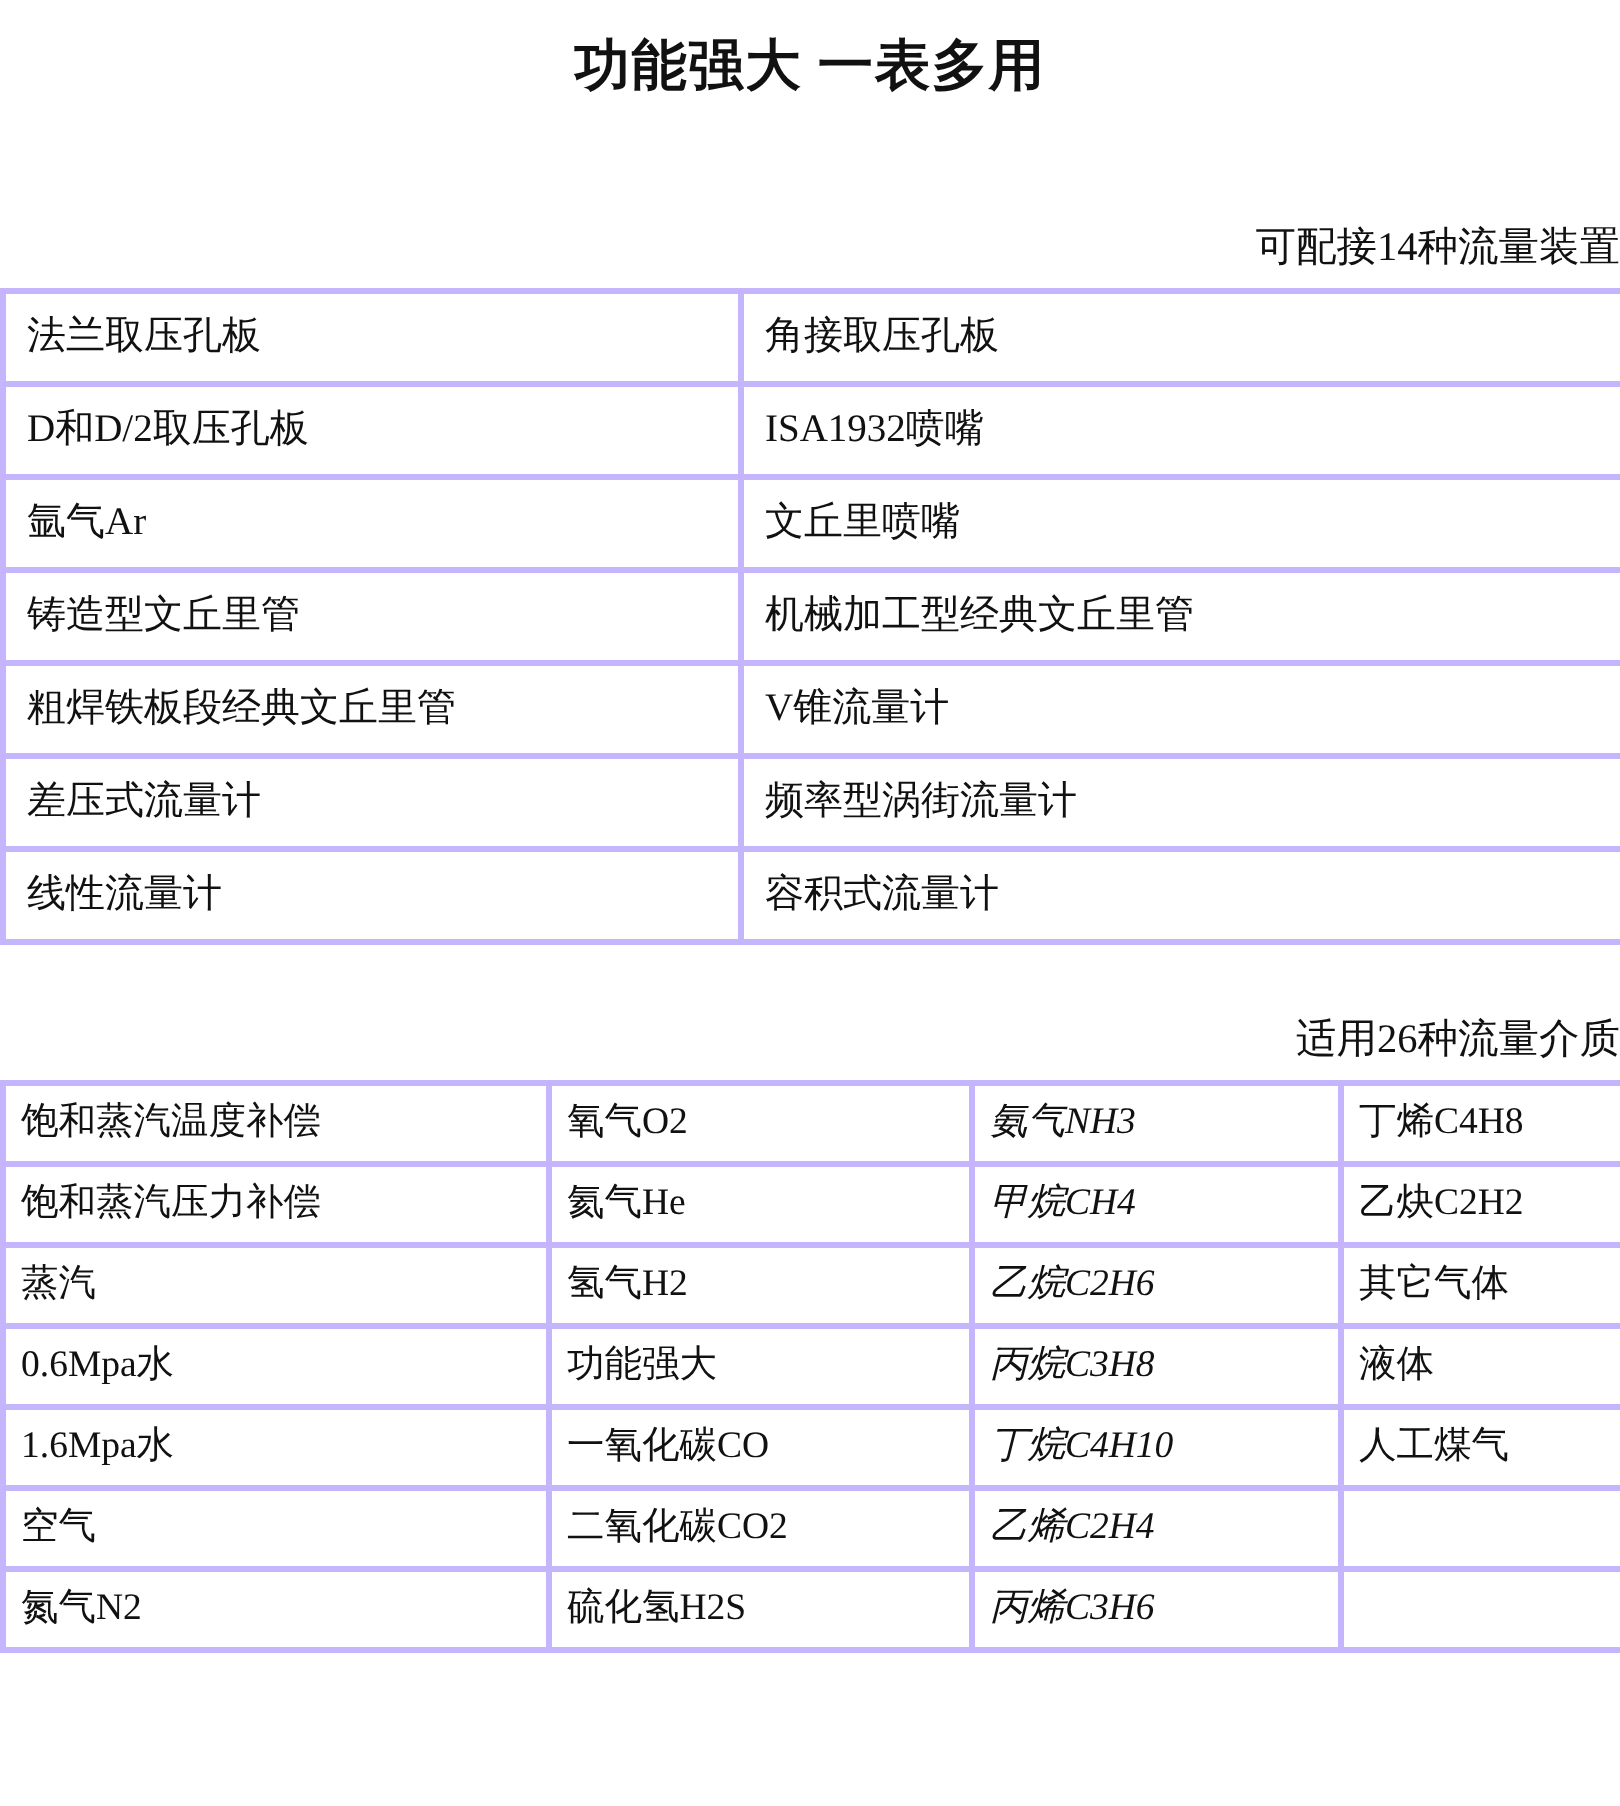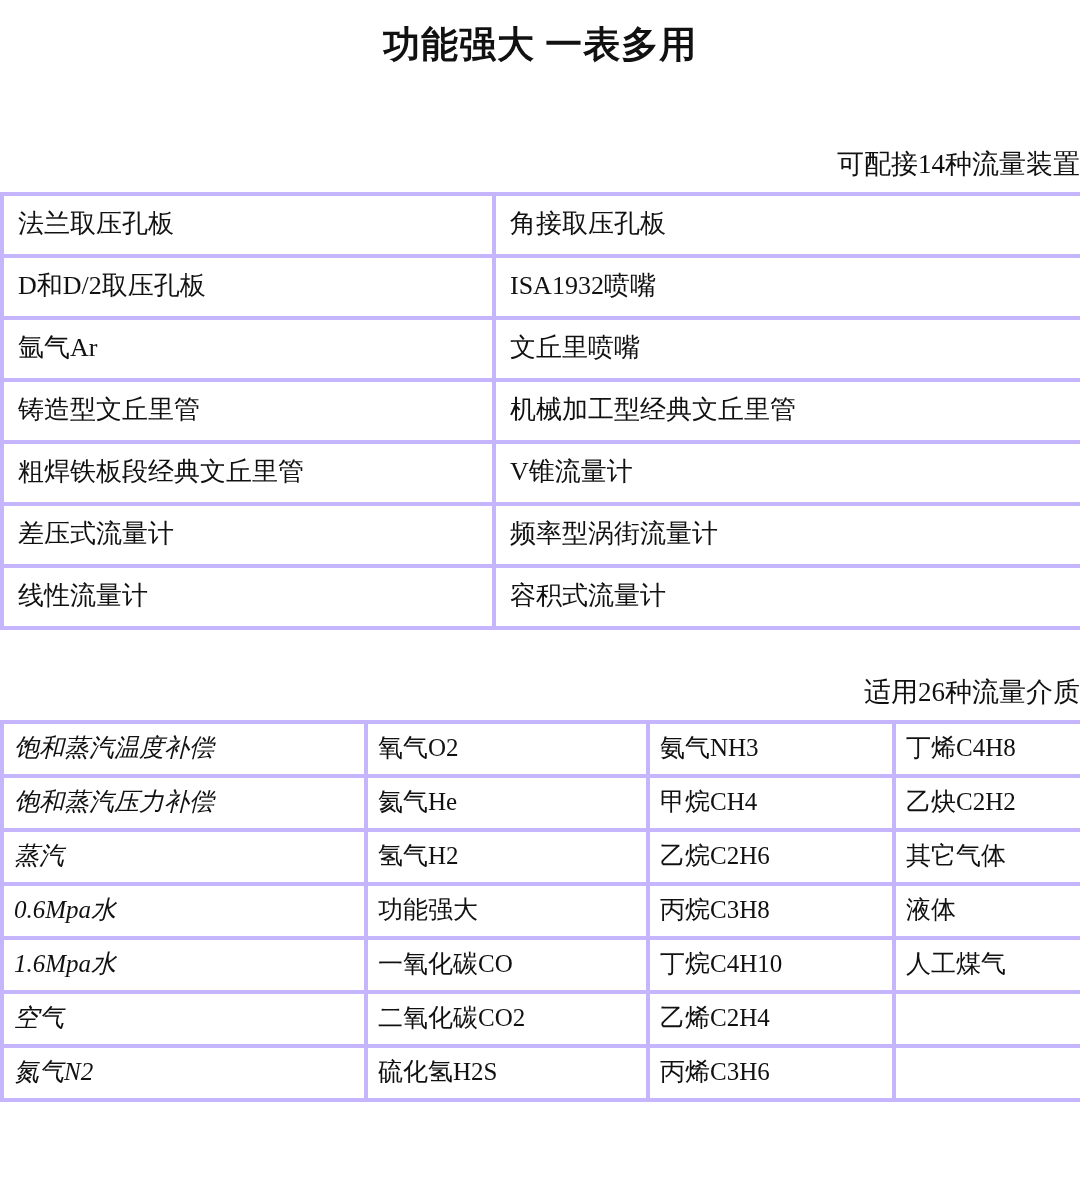--- a/index.html
+++ b/index.html
@@ -74,23 +74,23 @@
   #devices-table td.c1 { width: 568px; }
   
   #media-table {
     width: 1040px;
   }
   #media-table td {
     height: 34px;
     font-size: 25px;
     padding: 7px 10px 9px 10px;
   }
-  #media-table td.m0 { width: 340px; font-style: italic; }
+  #media-table td.m0 { width: 340px; }
   #media-table td.m1 { width: 258px; }
-  #media-table td.m2 { width: 222px; }
+  #media-table td.m2 { width: 222px; font-style: italic; }
   #media-table td.m3 { width: 218px; }
 </style>
 </head>
 <body>
 
 <div class="page">
 
   <h1 class="title">功能强大  一表多用</h1>
 
   <div class="section-1">

